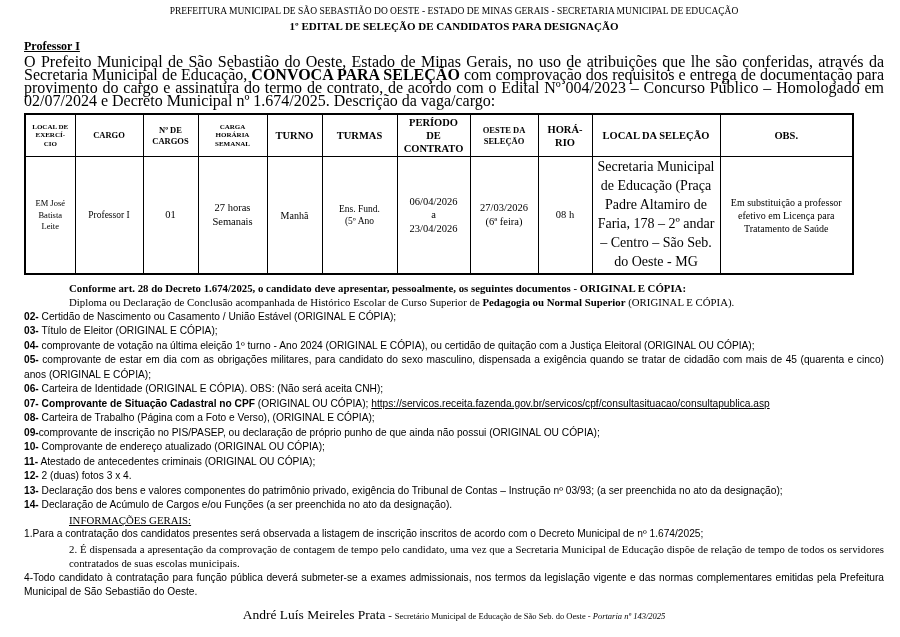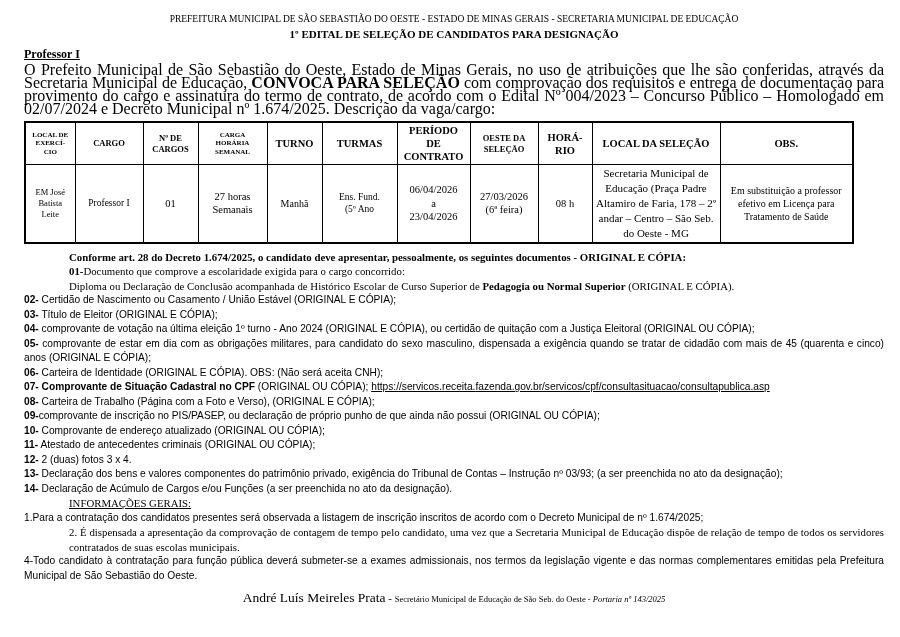--- a/index.html
+++ b/index.html
@@ -1,21 +1,21 @@
 <!DOCTYPE html>
 <html><head>
 <meta charset="utf-8">
 <style>
   html,body { margin:0; padding:0; }
   body {
     width:900px; height:637px; overflow:hidden;
     background:#ffffff; color:#000;
     font-family:"Liberation Serif", serif;
   }
-  .page { padding:13px 16px 0 24px; }
+  .page { padding:5px 16px 0 24px; }
 
   .hdr1 { text-align:center; font-size:9.5px; line-height:12px; }
   .hdr2 { text-align:center; font-size:11px; font-weight:bold; margin-top:3px; line-height:13px; }
   .prof { font-size:12px; font-weight:bold; text-decoration:underline; margin-top:6px; line-height:14px; }
 
   .intro { margin:2px 0 6px 0; font-size:16px; line-height:13px; text-align:justify; }
 
   table.vagas {
     border-collapse:collapse; table-layout:fixed;
     width:828px; margin-top:4px;
@@ -26,21 +26,21 @@
     padding:1px 2px; white-space:pre-line; overflow:hidden;
   }
   tr.head { height:38px; }
   tr.data { height:68px; }
   th { font-weight:bold; line-height:1.25; }
   th.xs { font-size:7px; }
   th.sm { font-size:8.5px; }
   th.md { font-size:10.5px; }
   td { line-height:1.3; }
   .b   { font-weight:normal; }
-  .f8  { font-size:11px;   line-height:1.35; }
+  .f8  { font-size:14px;   line-height:1.35; }
   .f85 { font-size:8.5px; }
   .f95 { font-size:9.5px; }
   .f10 { font-size:10px;  }
   .f105{ font-size:10.5px;}
 
   .li { margin:0; line-height:14.5px; }
   .serif { font-family:"Liberation Serif", serif; font-size:10.8px;margin-left:45px; }
   .sans  { font-family:"Liberation Sans", sans-serif; font-size:10.2px; }
   .just  { text-align:justify; }
   .conforme { font-weight:bold; margin-top:6px; }
@@ -119,21 +119,20 @@
 (6ª feira)</td>
       <td class="b f105">08 h</td>
       <td class="f8">Secretaria Municipal de Educação (Praça Padre Altamiro de Faria, 178 – 2º andar – Centro – São Seb. do Oeste - MG</td>
       <td class="f10">Em substituição a professor efetivo em Licença para Tratamento de Saúde</td>
     </tr>
   </tbody>
     </table>
 
   <p class="li serif conforme">Conforme art. 28 do Decreto 1.674/2025, o candidato deve apresentar, pessoalmente, os seguintes documentos - ORIGINAL E CÓPIA:</p>
 
-  <p class="li serif"><b>01-</b><span>Documento que comprove a escolaridade exigida para o cargo concorrido:</span></p>
   <p class="li serif"><span>Diploma ou Declaração de Conclusão acompanhada de Histórico Escolar de Curso Superior de </span><b>Pedagogia ou Normal Superior</b><span> (ORIGINAL E CÓPIA).</span></p>
   <p class="li sans"><b>02-</b><span> Certidão de Nascimento ou Casamento / União Estável (ORIGINAL E CÓPIA);</span></p>
   <p class="li sans"><b>03-</b><span> Título de Eleitor (ORIGINAL E CÓPIA);</span></p>
   <p class="li sans"><b>04-</b><span> comprovante de votação na última eleição 1º turno - Ano 2024 (ORIGINAL E CÓPIA), ou certidão de quitação com a Justiça Eleitoral (ORIGINAL OU CÓPIA);</span></p>
   <p class="li sans just"><b>05-</b><span> comprovante de estar em dia com as obrigações militares, para candidato do sexo masculino, dispensada a exigência quando se tratar de cidadão com mais de 45 (quarenta e cinco) anos (ORIGINAL E CÓPIA);</span></p>
   <p class="li sans"><b>06-</b><span> Carteira de Identidade (ORIGINAL E CÓPIA). OBS: (Não será aceita CNH);</span></p>
   <p class="li sans"><b>07- Comprovante de Situação Cadastral no CPF</b><span> (ORIGINAL OU CÓPIA); </span><span class="doc-link">https://servicos.receita.fazenda.gov.br/servicos/cpf/consultasituacao/consultapublica.asp</span></p>
   <p class="li sans"><b>08-</b><span> Carteira de Trabalho (Página com a Foto e Verso), (ORIGINAL E CÓPIA);</span></p>
   <p class="li sans"><b>09-</b><span>comprovante de inscrição no PIS/PASEP, ou declaração de próprio punho de que ainda não possui (ORIGINAL OU CÓPIA);</span></p>
   <p class="li sans"><b>10-</b><span> Comprovante de endereço atualizado (ORIGINAL OU CÓPIA);</span></p>

